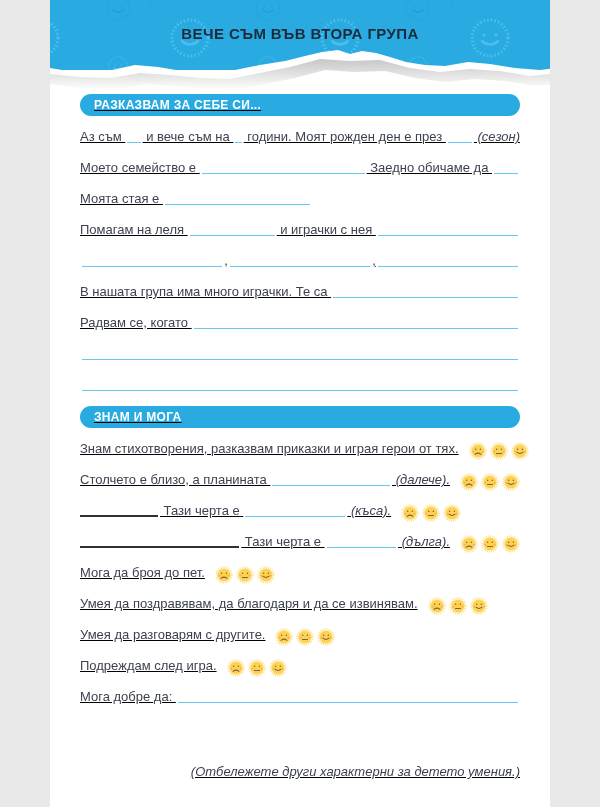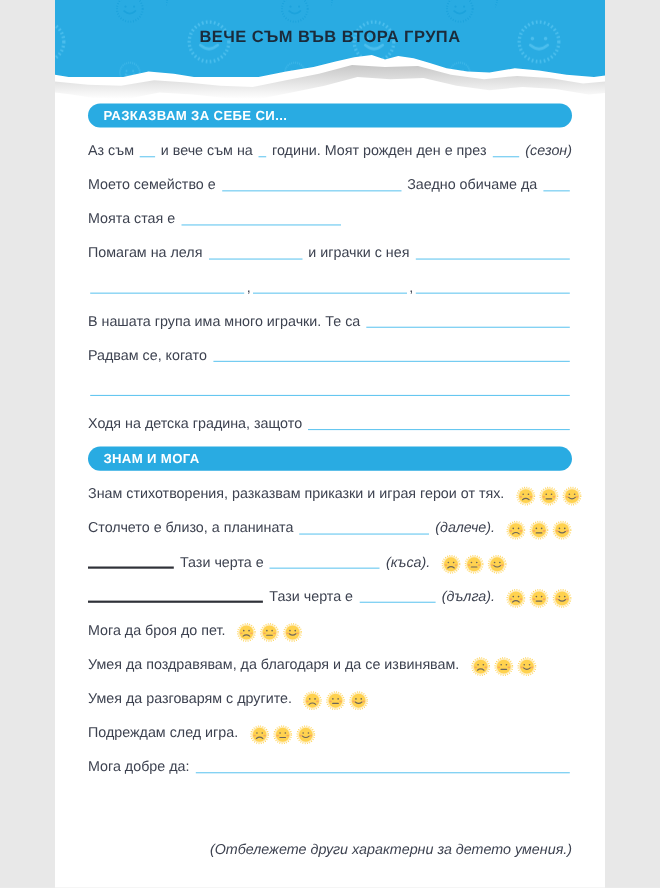--- a/index.html
+++ b/index.html
@@ -9,21 +9,21 @@
   }
   
   .band{position:absolute;top:0;left:0;right:0;height:70px;background:var(--blue,#29ABE2);}
   .band .sun-bg{position:absolute;top:0;left:0;width:100%;height:100%;}
   .band h1{
     position:relative;z-index:2;margin:0;padding-top:25px;text-align:center;
     font-size:15px;font-weight:bold;letter-spacing:.4px;color:var(--title,#1B2B3B);
   }
   .torn{position:absolute;top:44px;left:0;width:600px;height:52px;z-index:3;}
   
-  .content{position:absolute;top:94px;left:30px;right:30px;z-index:4;}
+  .content{position:absolute;top:94px;left:30px;right:30px;z-index:4;text-decoration:underline;}
   .pill{
     background:var(--blue,#29ABE2);color:#fff;font-weight:bold;font-size:12px;
     letter-spacing:.3px;border-radius:12px;padding:4px 14px;margin:0 0 11px 0;
   }
   .pill.second{margin-top:10px;}
   .row{
     display:flex;align-items:flex-end;margin-bottom:12px;min-height:19px;
     font-size:13px;line-height:19px;color:var(--text,#3D4250);
   }
   .row .t{white-space:pre;}
@@ -128,21 +128,20 @@
         <span class="blank grow"></span>
       </div>
       <div class="row">
         <span class="t">Радвам се, когато </span>
         <span class="blank grow"></span>
       </div>
       <div class="row">
         <span class="blank grow"></span>
       </div>
       <div class="row">
-        <span class="t">Ходя на детска градина, защото </span>
         <span class="blank grow"></span>
       </div>
       <div class="pill second">ЗНАМ И МОГА</div>
       <div class="row">
         <span class="t">Знам стихотворения, разказвам приказки и играя герои от тях.</span>
         <span class="emoji-group">
           <span class="face">
             <svg width="18" height="18" viewBox="0 0 24 24" aria-hidden="true">
     <circle cx="12" cy="12" r="10" fill="#FFDF87" opacity="0.55"></circle>
     <circle cx="12" cy="12" r="10.6" fill="none" stroke="#FFD24F" stroke-width="1.6" stroke-dasharray="1 1.8"></circle>

